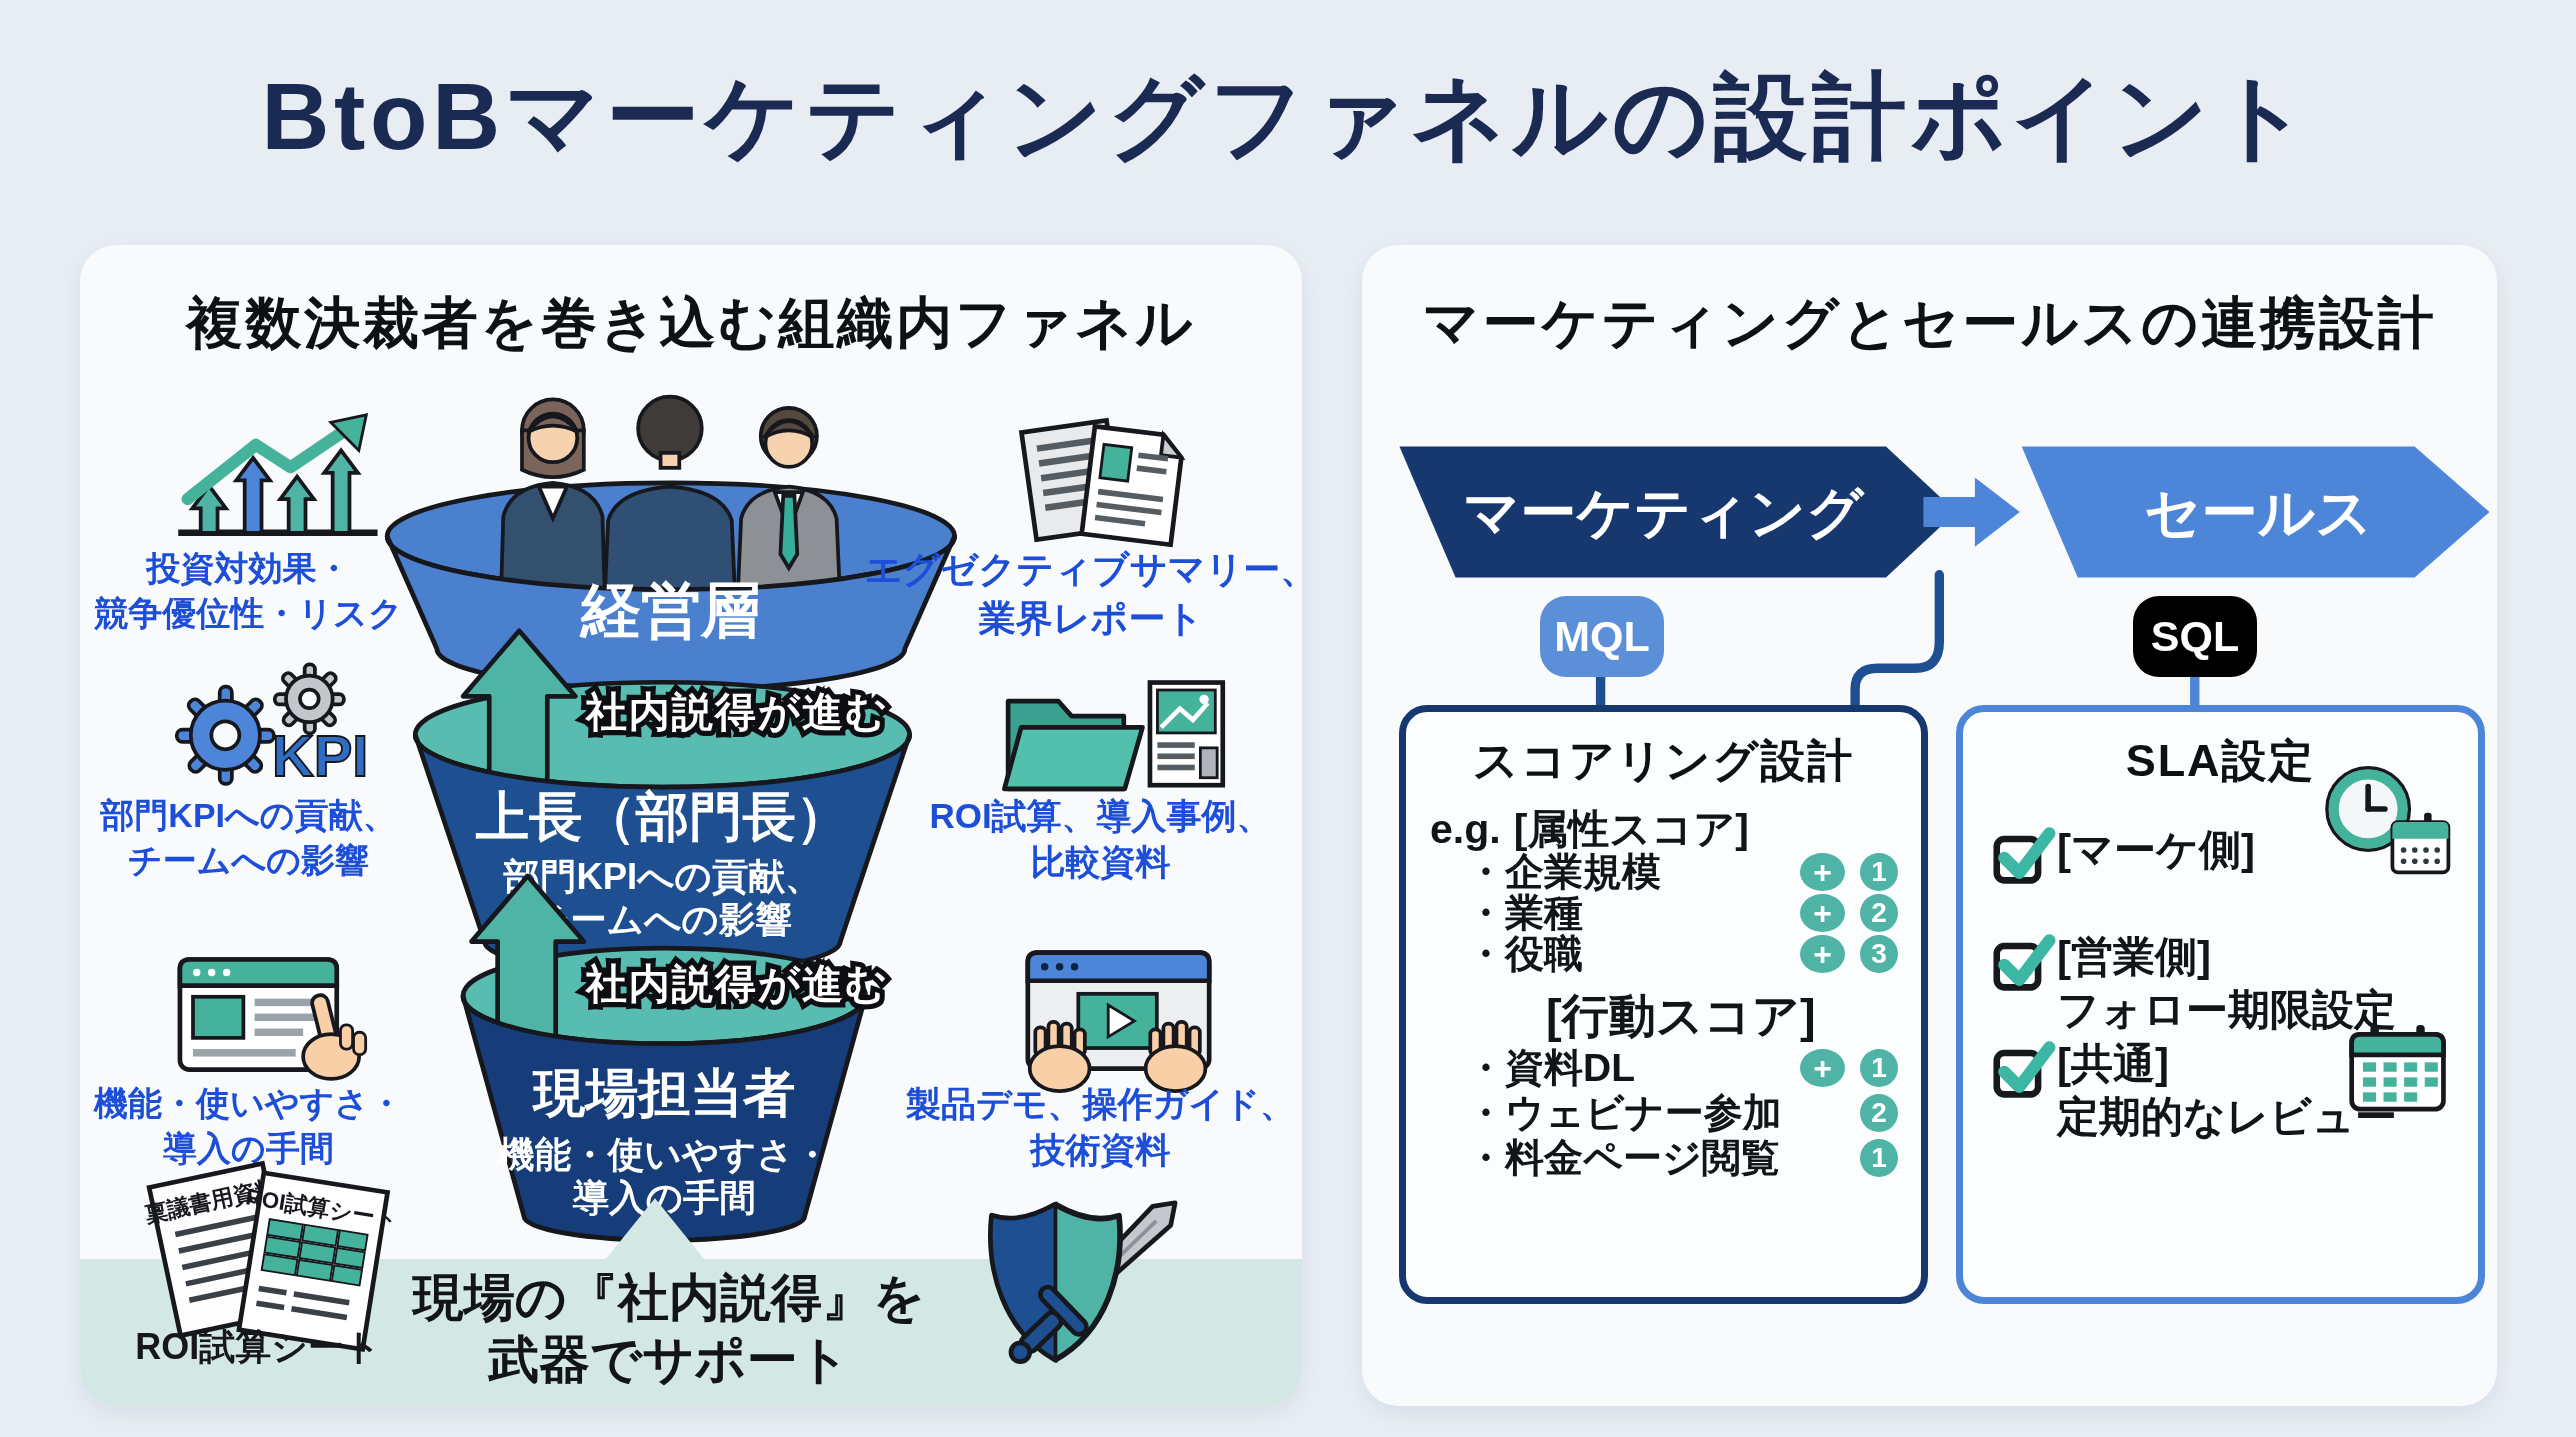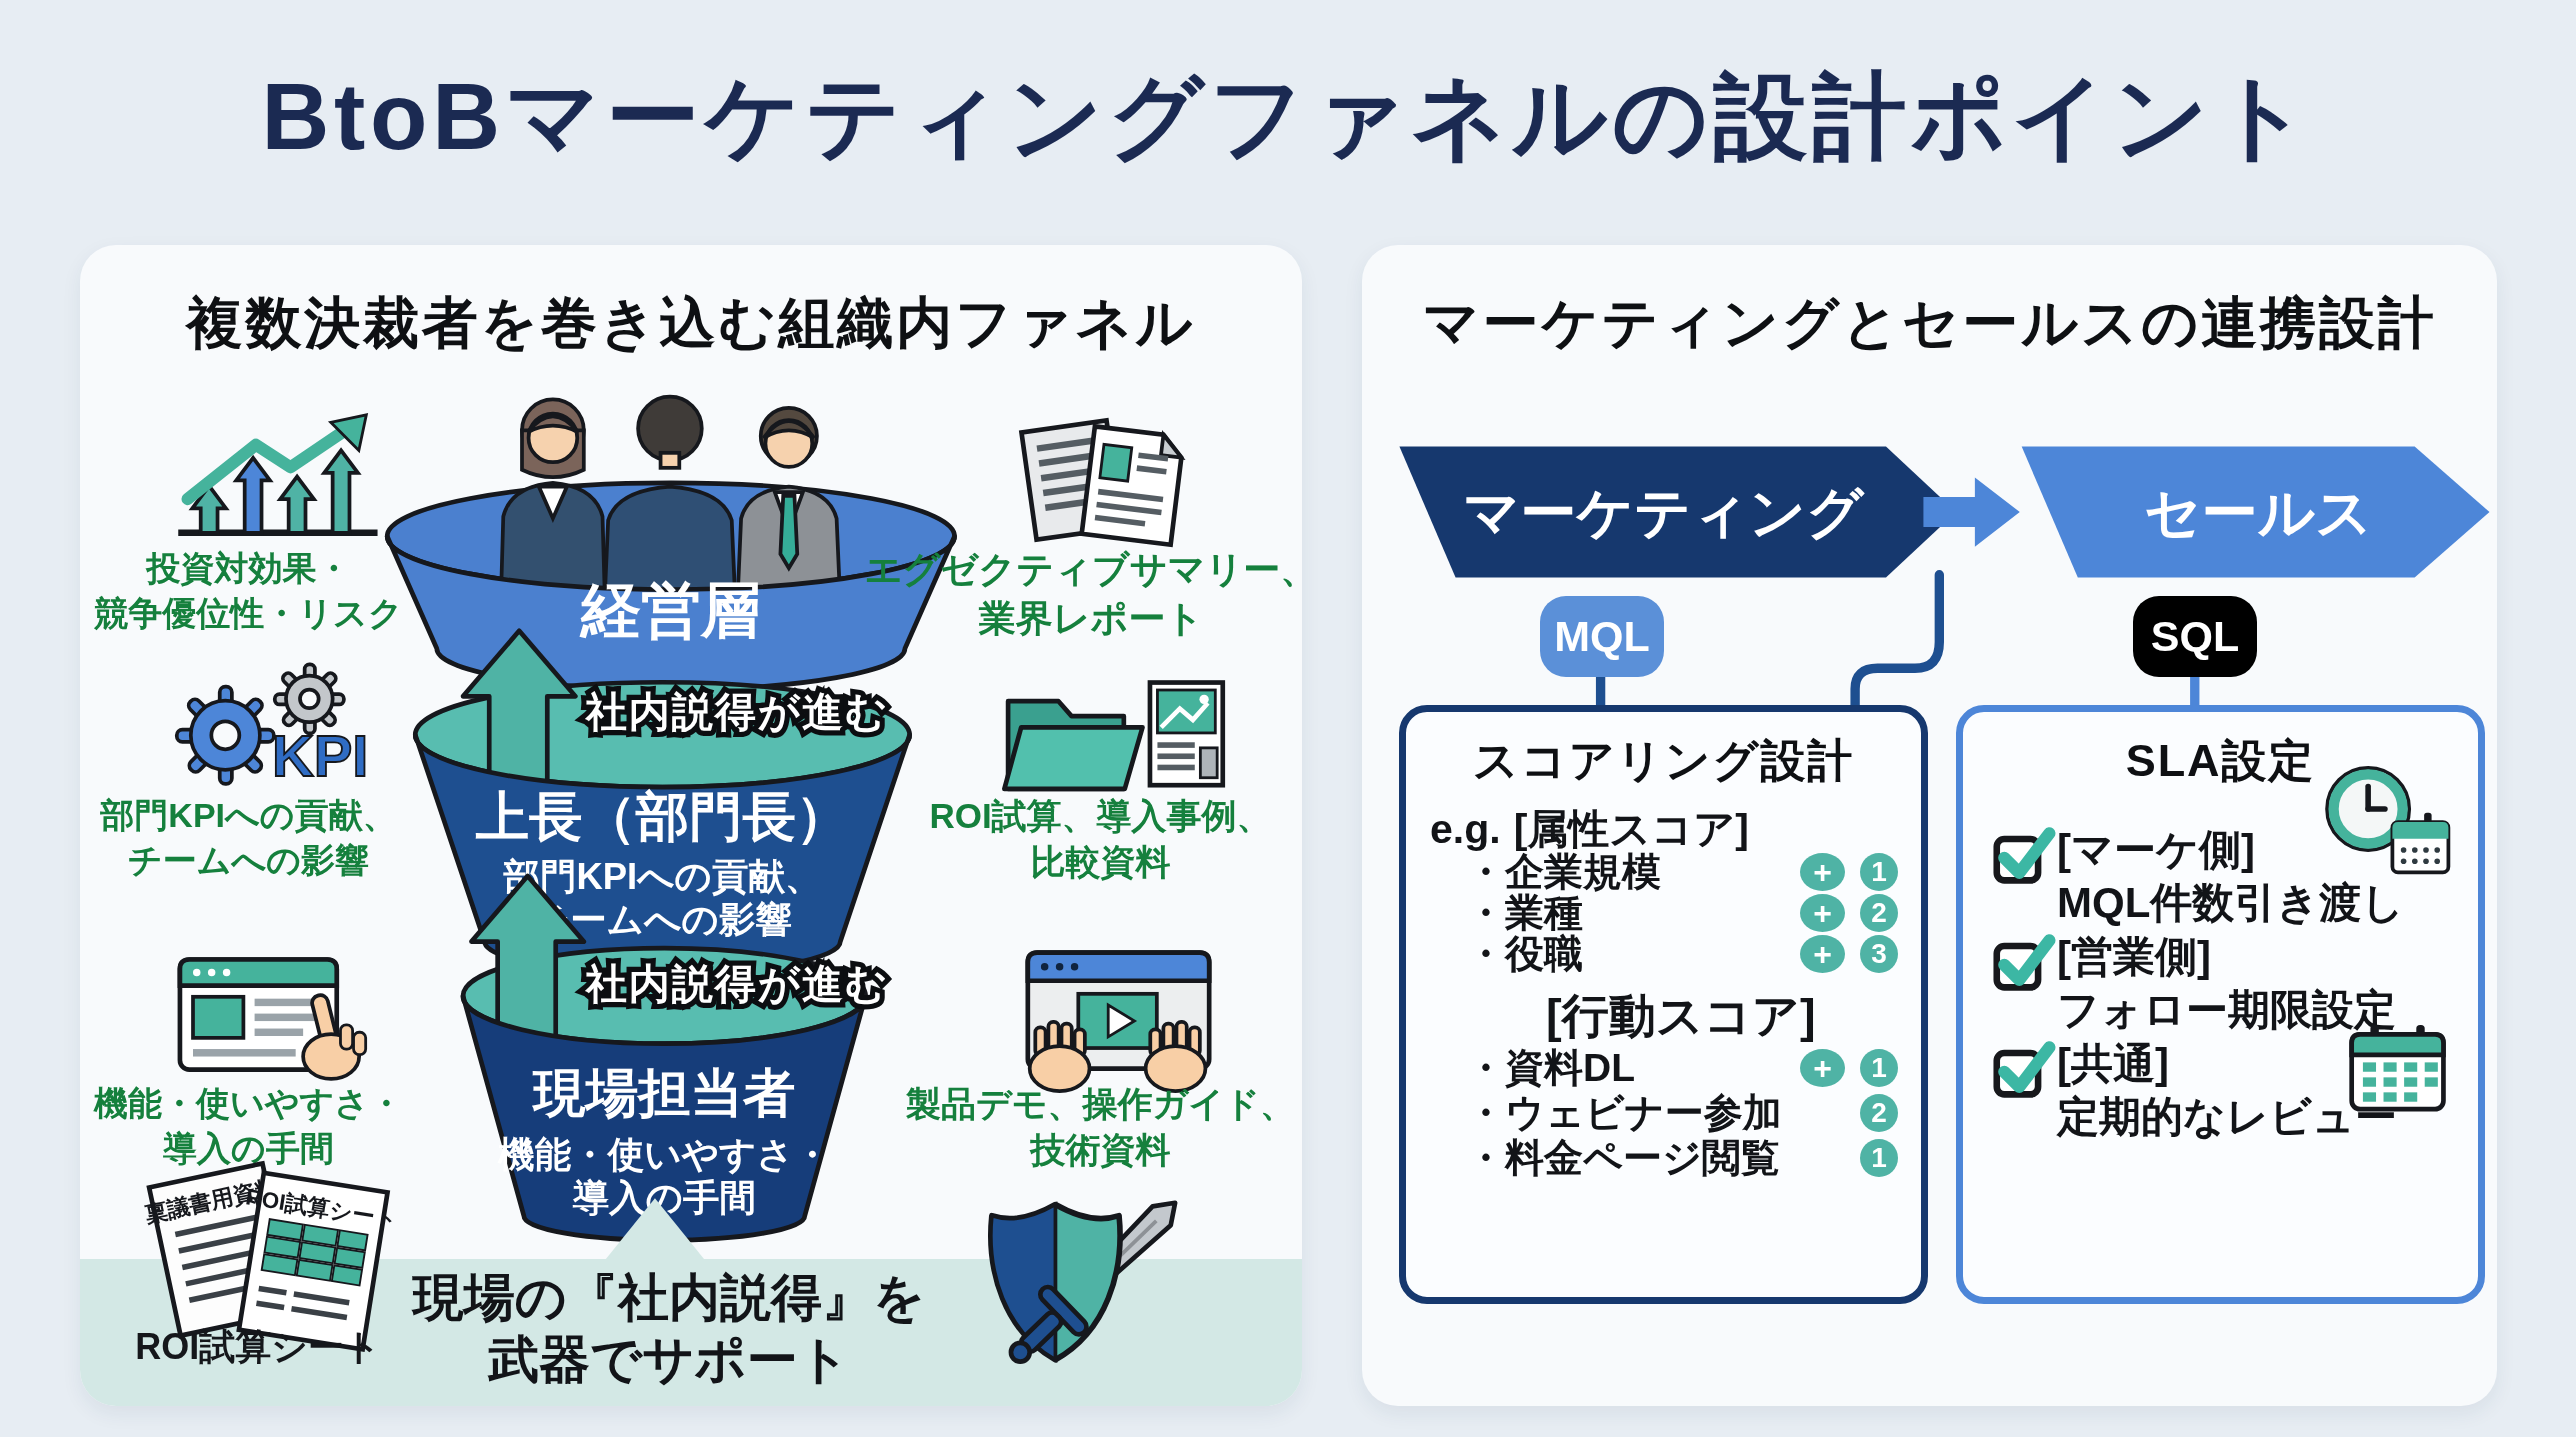--- a/index.html
+++ b/index.html
@@ -5,21 +5,21 @@
   html,body{margin:0;padding:0;background:#dfe7ee;}
   #stage{position:relative;width:2576px;height:1438px;background:#e7edf3;overflow:hidden;
          font-family:"Liberation Sans","DejaVu Sans",sans-serif;color:#101216;}
   .abs{position:absolute;}
   .panel{position:absolute;top:245px;width:1222px;height:1161px;background:#f8fafc;
          border-radius:36px;box-shadow:0 7.5px 20.6px rgba(30,50,80,0.07);overflow:hidden;}
   #main-title{left:0;right:0;top:54px;text-align:center;font-size:94px;font-weight:bold;
               color:#1b2a52;letter-spacing:4.7px;}
   .panel-heading{left:0;right:0;top:41px;text-align:center;font-size:56px;font-weight:bold;
                  color:#0e1013;letter-spacing:2.8px;}
-  .cap{position:absolute;text-align:center;font-weight:bold;font-size:34px;line-height:1.32;color:#15803d;}
+  .cap{position:absolute;text-align:center;font-weight:bold;font-size:34px;line-height:1.32;color:#1d4ed8;}
   svg text{font-family:"Liberation Sans","DejaVu Sans",sans-serif;}
   .tier-label{font-weight:bold;fill:#ffffff;}
   .outline-label{font-weight:bold;fill:#ffffff;stroke:#0c0e11;stroke-width:11px;paint-order:stroke;letter-spacing:2px;}
   .band{position:absolute;left:0;right:0;top:1014px;height:147px;background:#d3e8e5;}
   .band-text{position:absolute;left:168px;width:842px;top:1022px;text-align:center;
              font-size:51px;font-weight:bold;color:#121418;line-height:1.22;}
   .roi-caption{position:absolute;left:19px;width:318px;top:1078px;text-align:center;
                font-size:36px;font-weight:bold;color:#15171b;}
   
   .badge{position:absolute;top:307px;width:124px;height:81px;border-radius:26px;display:flex;
@@ -376,21 +376,20 @@
         </g>
       </svg>
 
       <div class="sla-row" style="top:112px;">
         <svg width="66" height="62" viewBox="0 0 70 66">
           <rect x="6" y="16" width="44" height="44" rx="8" fill="#ffffff" stroke="#17181c" stroke-width="7"></rect>
           <path d="M14,36 L30,52 L62,10" fill="none" stroke="#3cb7a4" stroke-width="13" stroke-linecap="round" stroke-linejoin="round"></path>
         </svg>
         <div class="sla-text">
           <span>[マーケ側]</span><br>
-          <span>MQL件数引き渡し</span>
         </div>
       </div>
 
       <div class="sla-row" style="top:219px;">
         <svg width="66" height="62" viewBox="0 0 70 66">
           <rect x="6" y="16" width="44" height="44" rx="8" fill="#ffffff" stroke="#17181c" stroke-width="7"></rect>
           <path d="M14,36 L30,52 L62,10" fill="none" stroke="#3cb7a4" stroke-width="13" stroke-linecap="round" stroke-linejoin="round"></path>
         </svg>
         <div class="sla-text">
           <span>[営業側]</span><br>

